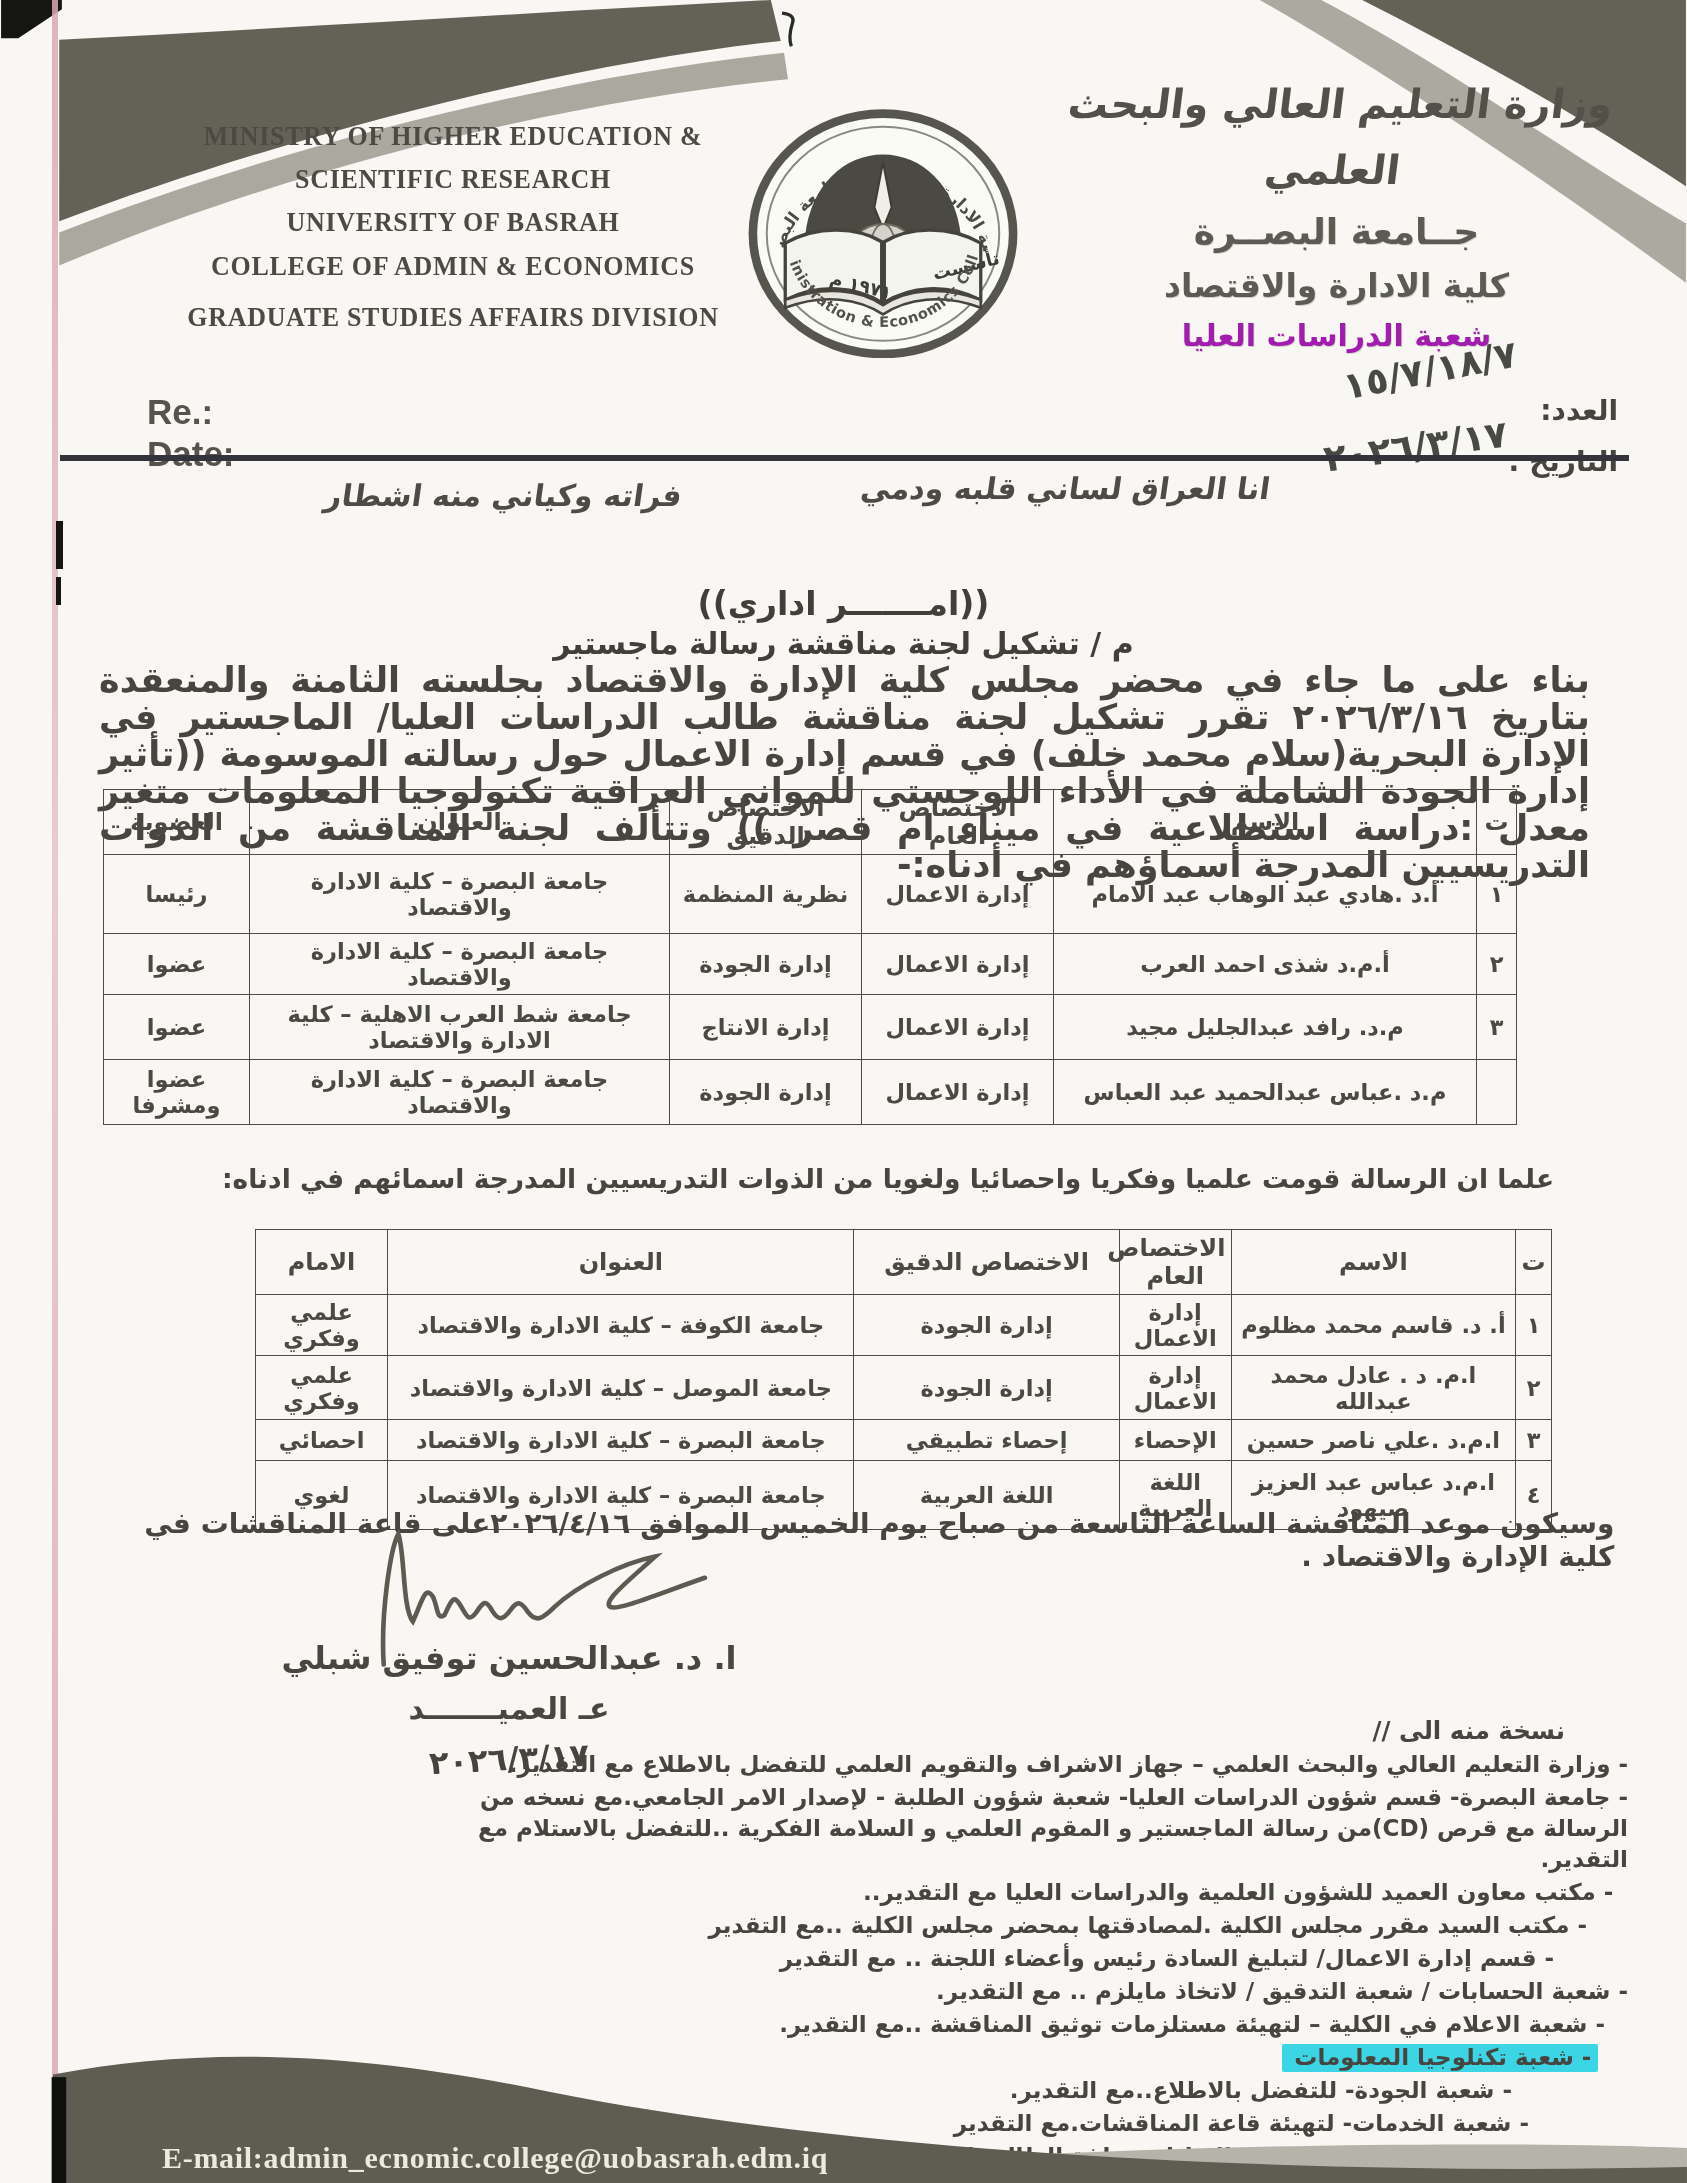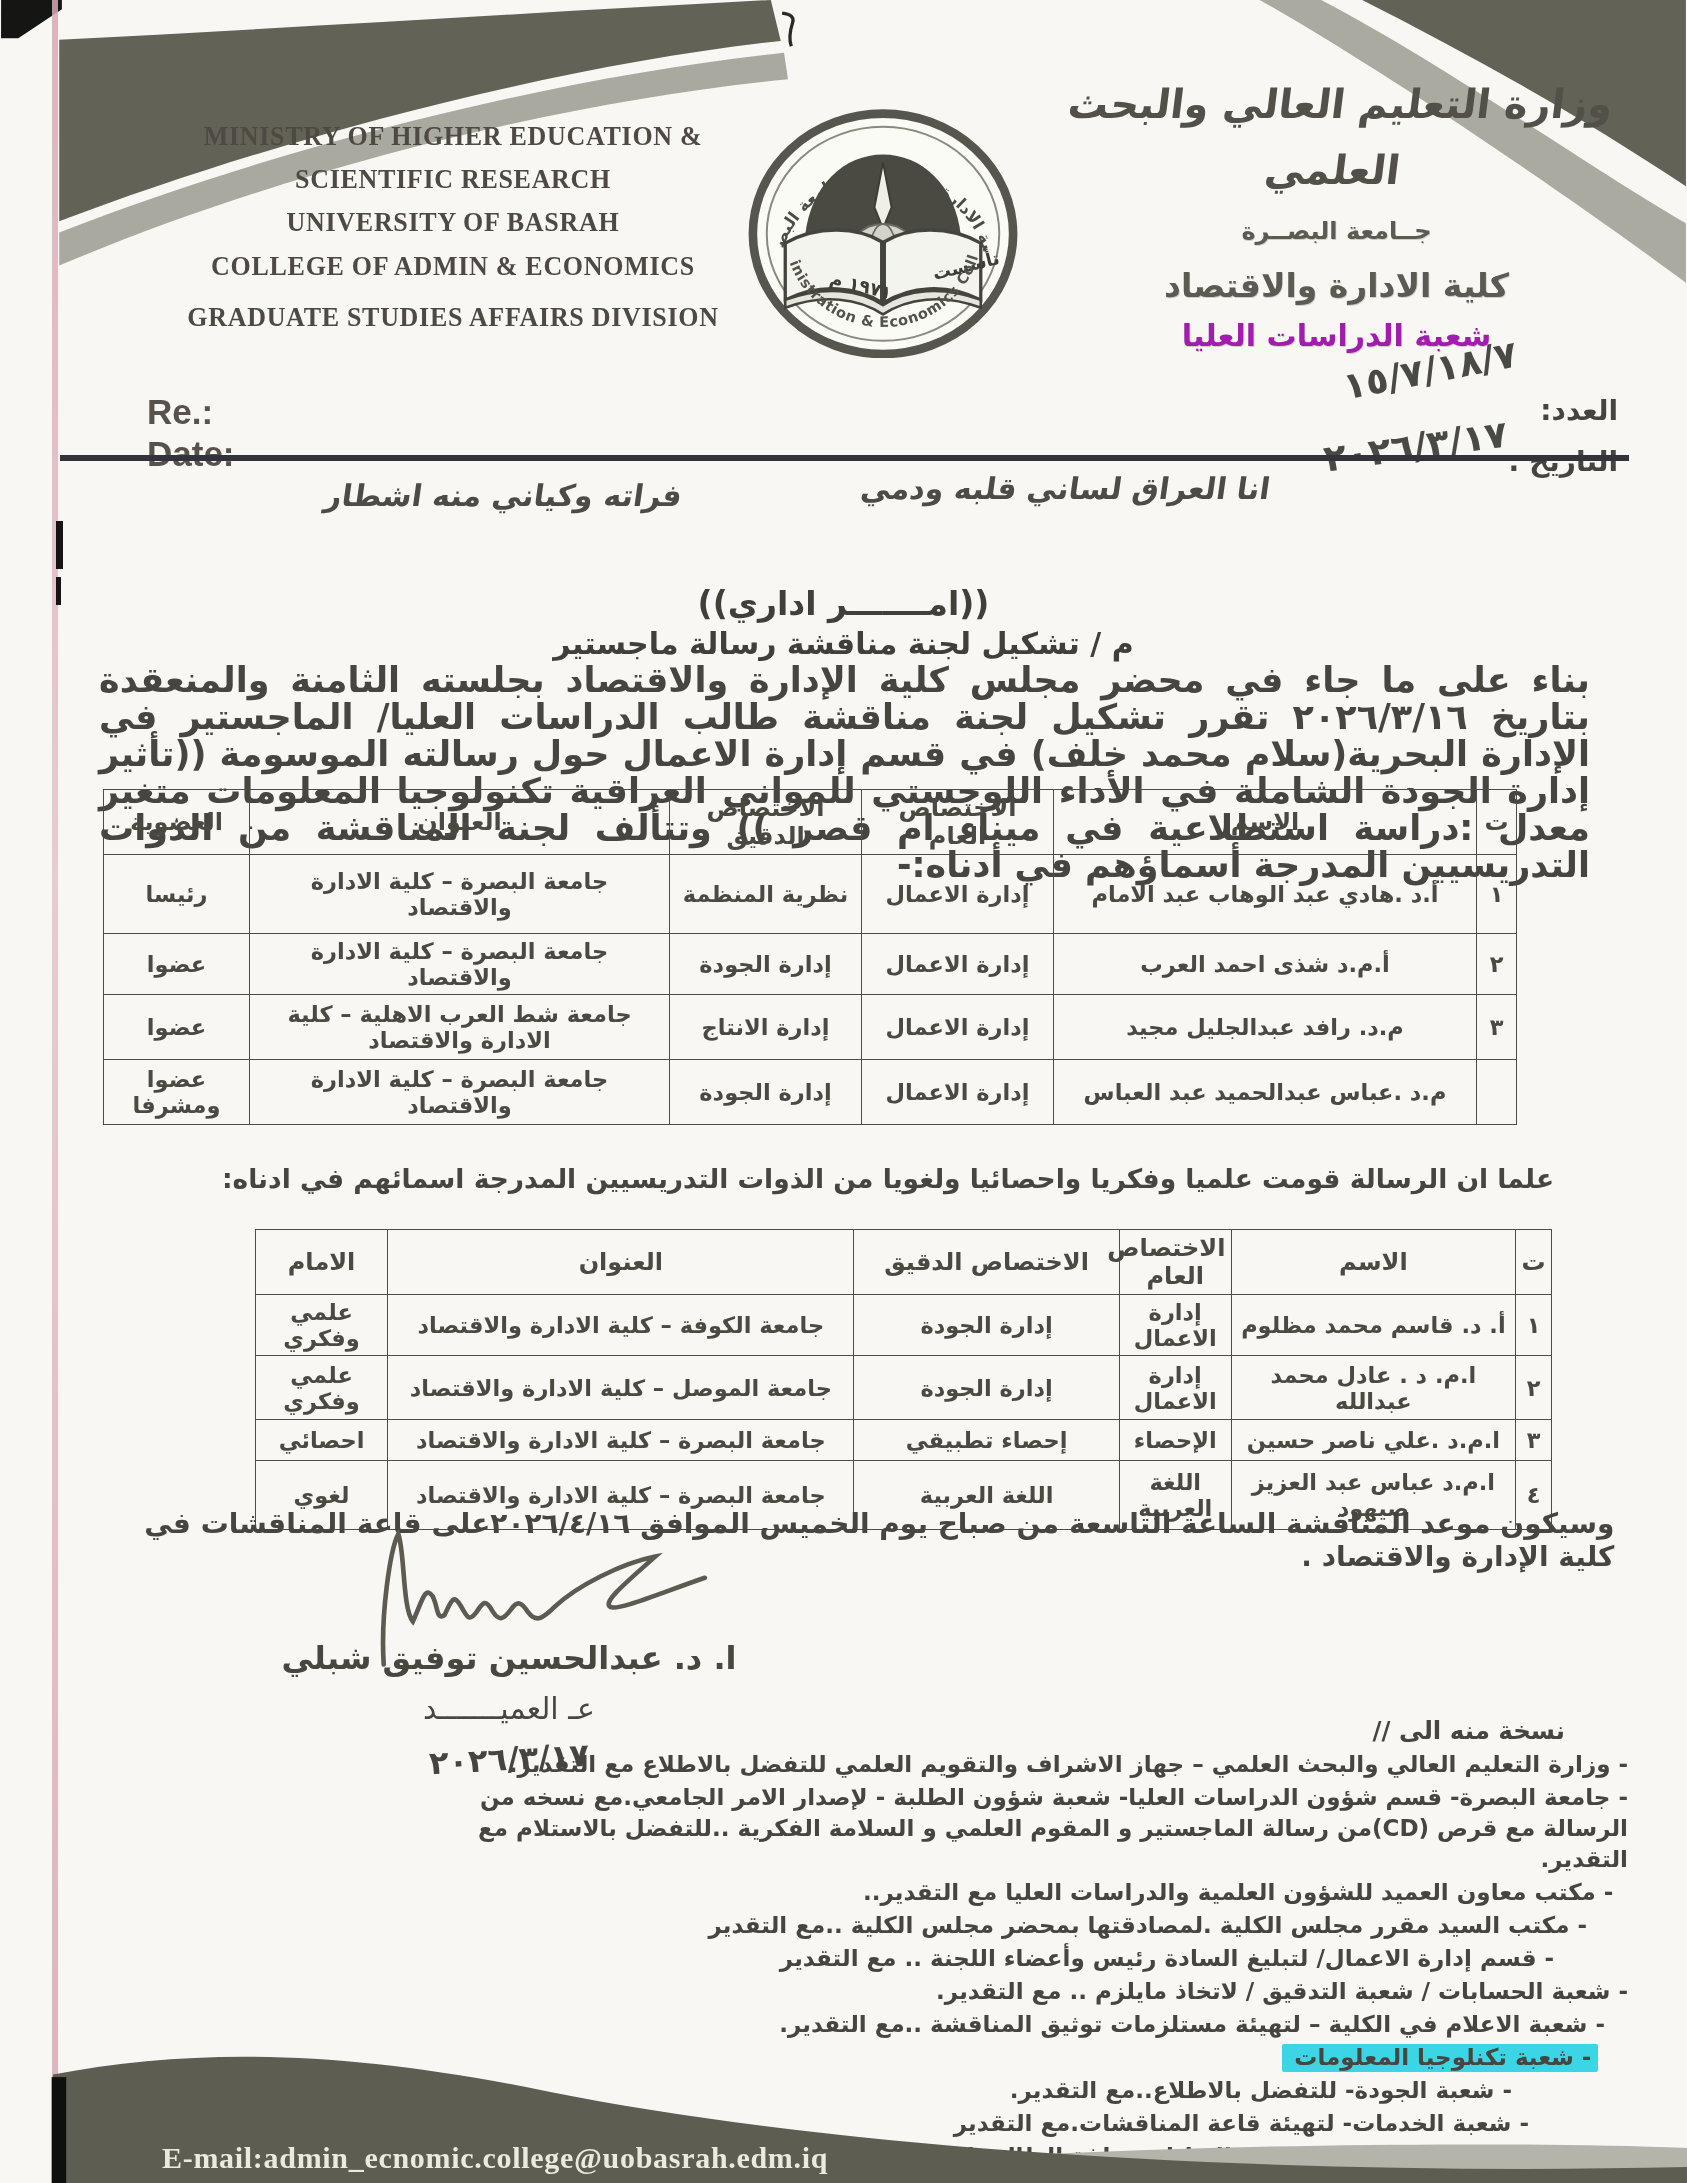--- a/index.html
+++ b/index.html
@@ -10,21 +10,21 @@
   .pink-line{left:52px;top:0;width:6px;height:2183px;background:linear-gradient(#d9a7b4,#e6c3cc 40%,#d9a7b4);opacity:.85;}
   .ink-streak{background:#141412;}
   
   .eng-header{left:99px;top:123px;width:708px;text-align:center;
      font-family:"Liberation Serif",serif;font-weight:bold;color:#4e4943;
      font-size:26px;line-height:40px;letter-spacing:0.7px;transform:scaleY(1.08);}
   .eng-header .gap{display:block;margin-top:8px;}
   
   .ar-header{left:1052px;top:71px;width:569px;text-align:center;direction:rtl;color:#575750;}
   .ar-ministry{font-size:40px;font-weight:bold;transform:skewX(-7deg);line-height:66px;color:#525049;}
-  .ar-univ{font-size:24px;font-weight:bold;line-height:57px;color:#5b5b54;text-shadow:0.7px 0.7px 0 #cfcfc8;}
+  .ar-univ{font-size:36px;font-weight:bold;line-height:57px;color:#5b5b54;text-shadow:0.7px 0.7px 0 #cfcfc8;}
   .ar-college{font-size:33px;font-weight:bold;line-height:52px;color:#5b5b54;text-shadow:0.7px 0.7px 0 #cfcfc8;}
   .ar-division{font-size:30px;font-weight:bold;line-height:48px;color:#a21caf;text-shadow:0.7px 0.7px 0 #cfcfc8;}
   .ref-label{font-size:28px;font-weight:bold;color:#45443f;direction:rtl;}
   .handwrite{font-size:37px;font-weight:bold;color:#4a4a45;letter-spacing:5.3px;direction:ltr;}
   .re-date{left:147px;font-family:"Liberation Sans",sans-serif;font-weight:bold;font-size:35px;color:#57524c;}
   .rule{left:60px;top:455px;width:1569px;height:6px;background:#33333b;}
   
   .motto{font-size:30px;font-weight:bold;color:#4c4b45;transform:skewX(-8deg);direction:rtl;white-space:nowrap;}
   
   .order-title{left:0;top:584px;width:1687px;text-align:center;font-size:33px;font-weight:bold;color:#403f3a;direction:rtl;}
@@ -35,21 +35,21 @@
   table.doc{border-collapse:collapse;direction:rtl;table-layout:fixed;}
   table.doc td,table.doc th{border:1.3px solid #4d4c45;font-size:22.5px;font-weight:bold;color:#4a4942;
      text-align:center;vertical-align:middle;padding:4px 5.3px;}
   table.doc th{font-size:24px;}
   .note-mid{left:198px;top:1163px;width:1396px;direction:rtl;text-align:right;padding-right:40px;
      font-size:26.5px;font-weight:600;color:#46453f;box-sizing:border-box;}
   .schedule{left:99px;top:1507px;width:1522px;direction:rtl;text-align:right;padding-right:6.6px;
      font-size:28px;font-weight:600;color:#46453f;box-sizing:border-box;}
   
   .sig-name{left:218px;top:1639px;width:582px;text-align:center;font-size:32px;font-weight:bold;color:#47463f;direction:rtl;}
-  .sig-title{left:218px;top:1691px;width:582px;text-align:center;font-size:30px;font-weight:normal;color:#47463f;direction:rtl;letter-spacing:1.3px;}
+  .sig-title{left:218px;top:1691px;width:582px;text-align:center;font-size:30px;font-weight:bold;color:#47463f;direction:rtl;letter-spacing:1.3px;}
   .sig-date{left:218px;top:1740px;width:582px;text-align:center;font-size:32px;font-weight:bold;color:#45443e;direction:ltr;transform:rotate(-3deg);letter-spacing:2.6px;}
   
   .cc{left:437px;top:1715px;width:1191px;direction:rtl;font-size:23px;font-weight:600;color:#46453f;line-height:31px;}
   .cc .head{margin-right:63px;margin-bottom:2.6px;font-size:24.5px;}
   .cc div{margin-bottom:2px;}
   .hl{background:#3cd5e6;padding:0 6.6px 2.6px 12px;border-radius:2px;}
   .i0{margin-right:0;} .i1{margin-right:0;} .i2{margin-right:14.6px;} .i3{margin-right:41px;}
   .i4{margin-right:74px;} .i5{} .i6{margin-right:23px;} .i7{margin-right:30px;}
   .i8{margin-right:116px;} .i9{margin-right:99px;} .i10{margin-right:79px;} .i11{margin-right:136px;}
   .email{left:162px;top:2141px;font-family:"Liberation Serif",serif;font-weight:bold;font-size:30px;color:#eceade;letter-spacing:0.7px;}

